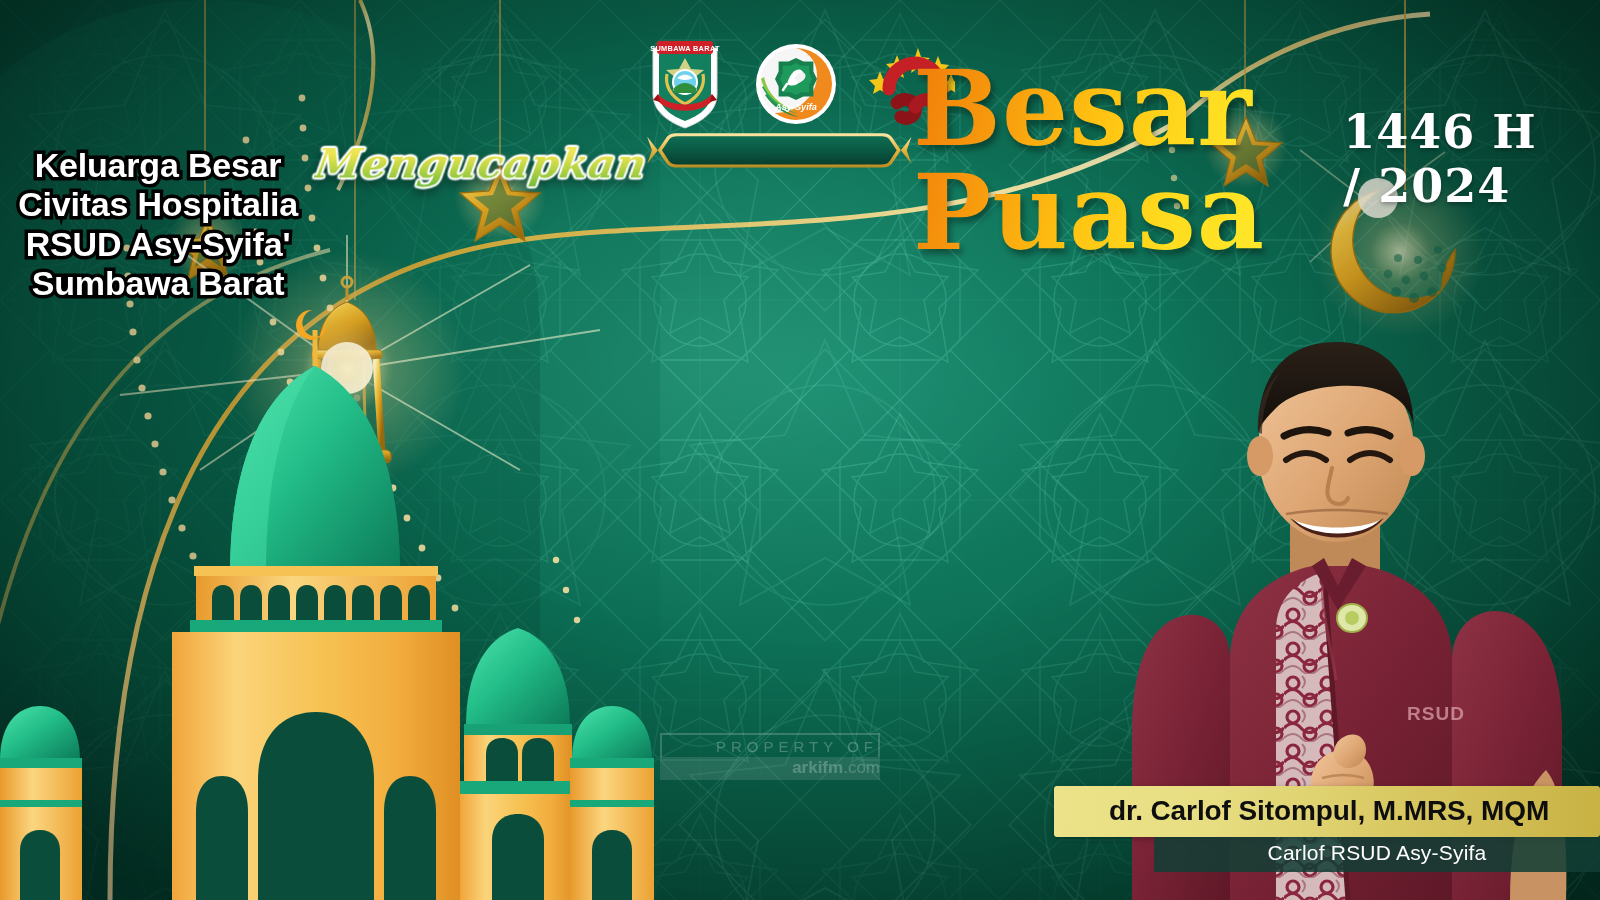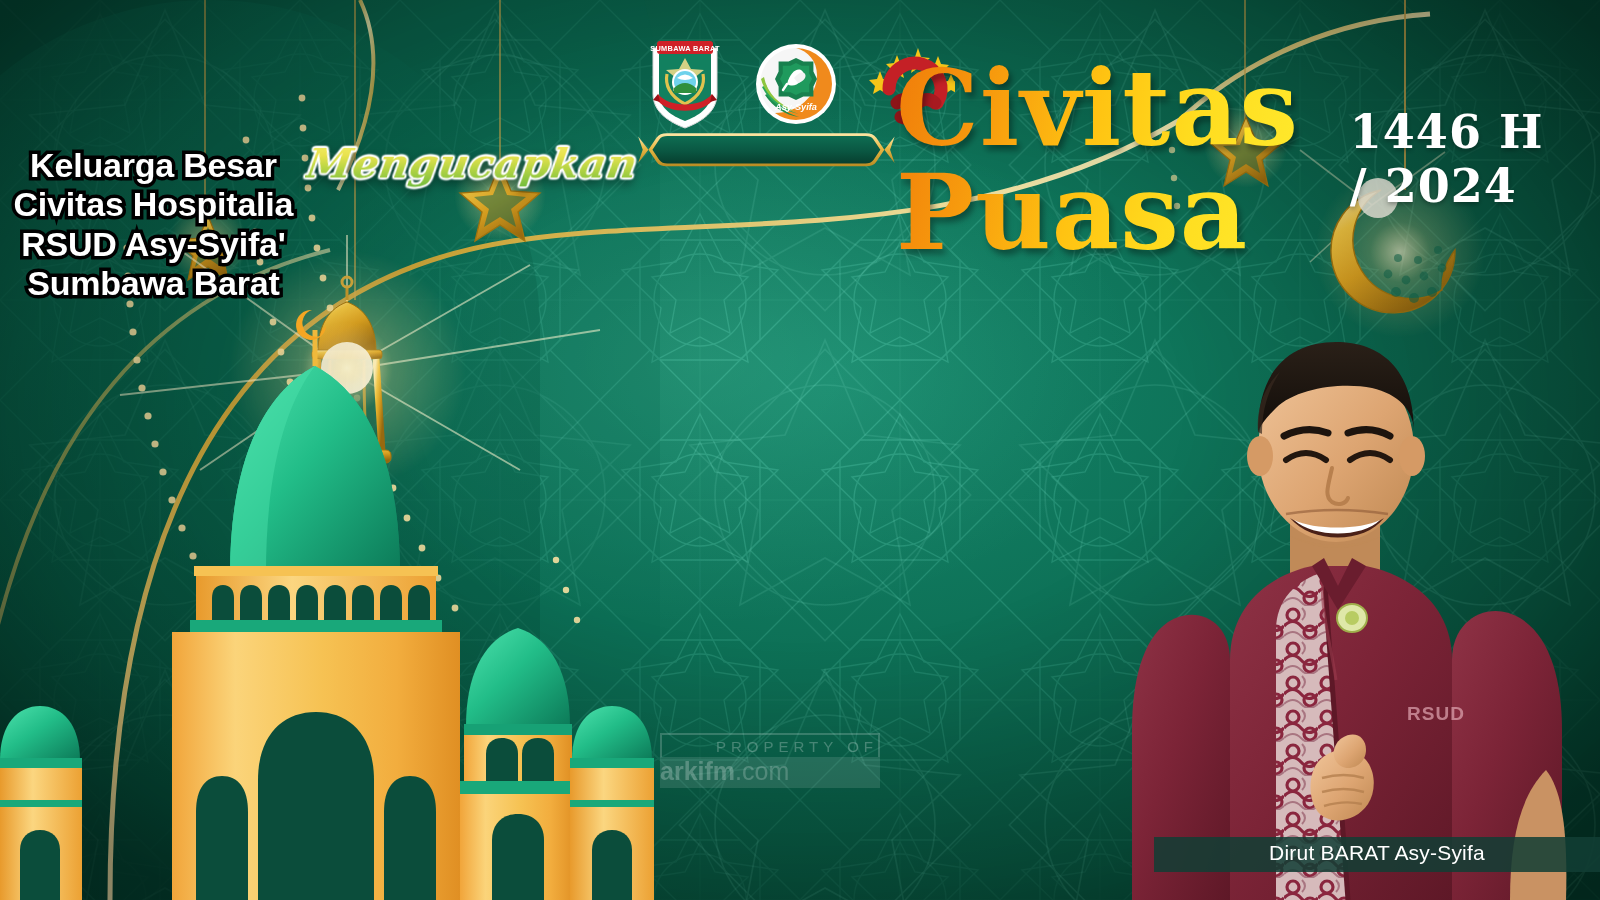--- a/index.html
+++ b/index.html
@@ -130,22 +130,22 @@
   }
   .wm-top {
     border:2px solid rgba(255,255,255,.55);
     border-bottom:none;
     color:rgba(255,255,255,.72);
     font-size:15px; letter-spacing:5px; text-align:right;
     padding:3px 0 2px;
   }
   .wm-bot {
     background:rgba(255,255,255,.34);
-    text-align:left; padding:2px 0 4px;
-    font-size:25px; line-height:1;
+    text-align:right; padding:2px 0 4px;
+    font-size:17px; line-height:1;
     color:rgba(255,255,255,.92);
   }
   .wm-bot b { font-weight:bold; }
   .wm-bot span { font-weight:normal; color:rgba(255,255,255,.80); }
 
   
   .person { position:absolute; right:0; bottom:0; width:520px; height:600px; z-index:12; }
 
   
   .nameplate { position:absolute; right:0; bottom:28px; z-index:15; width:560px; }
@@ -564,21 +564,21 @@
             <stop offset="100%" stop-color="#073f2f"></stop>
           </linearGradient>
         </defs>
         <path d="M20,31 L34,10 C38,4 44,2 52,2 L400,2 C408,2 414,4 418,10 L432,31 L418,52 C414,58 408,60 400,60 L52,60 C44,60 38,58 34,52 Z" fill="url(#ribgold)"></path>
         <path d="M27,31 L39,13 C42,8.5 47,7 53,7 L399,7 C405,7 410,8.5 413,13 L425,31 L413,49 C410,53.5 405,55 399,55 L53,55 C47,55 42,53.5 39,49 Z" fill="url(#ribgreen)"></path>
         <path d="M2,8 L20,31 L2,54 L10,31 Z" fill="url(#ribgold)"></path>
         <path d="M450,8 L432,31 L450,54 L442,31 Z" fill="url(#ribgold)"></path>
       </svg>
     </div>
 
-    <div class="ibadah">Civitas Puasa</div>
+    <div class="ibadah">Besar Puasa</div>
 
     <div class="year">1446 H / 2024</div>
   </div>
 
   <div class="watermark">
     <div class="wm-top">PROPERTY OF</div>
     <div class="wm-bot">
       <b>arkifm</b><span>.com</span>
     </div>
   </div>
@@ -667,16 +667,17 @@
 
       <path d="M210,218 C232,244 284,244 304,218 C284,232 230,232 210,218 Z" fill="#4a2118"></path>
       <path d="M214,220 C234,238 282,238 300,220 C280,230 234,230 214,220 Z" fill="#ffffff"></path>
       <path d="M206,214 q50,-8 102,0" stroke="#8e5a37" stroke-width="2.5" fill="none" opacity=".6"></path>
 
       <path d="M210,236 q46,24 92,0 q-46,18 -92,0 Z" fill="#c08a58" opacity=".55"></path>
     </g>
   </svg>
 
   <div class="nameplate">
-    <div class="np-dark">Dirut BARAT Asy-Syifa</div>
+    <div class="np-gold">dr. Carlof Sitompul, M.MRS, MQM</div>
+    <div class="np-dark">Carlof RSUD Asy-Syifa</div>
   </div>
 
 </div>
 
 </body></html>

